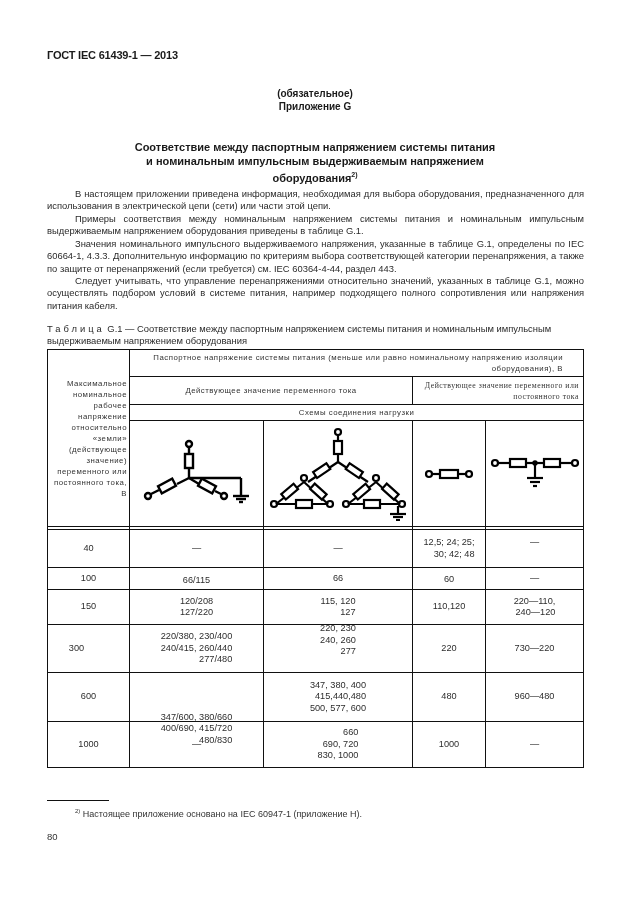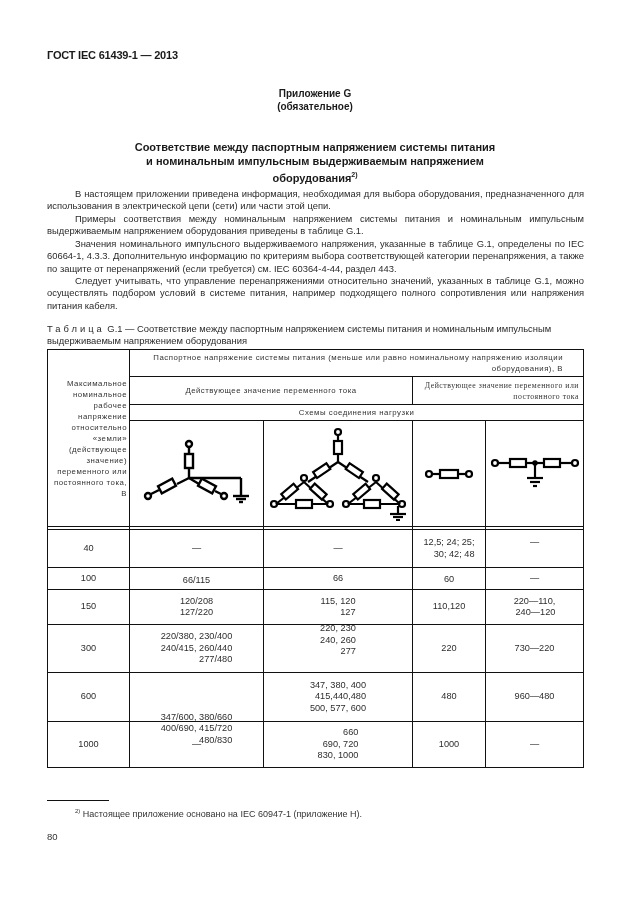--- a/index.html
+++ b/index.html
@@ -23,22 +23,22 @@
   .fnline { left: 47px; top: 800px; width: 62px; height: 1px; background: #111; }
   .pnum { left: 47px; top: 831px; font-size: 9.5px; color: #333; }
   svg { display: block; }
 </style>
 </head>
 <body>
 
 <div class="abs hdr">ГОСТ IEC 61439-1 — 2013</div>
 
 <div class="abs center appx">
+  <div>(обязательное)</div>
   <div>Приложение G</div>
-  <div>(обязательное)</div>
 </div>
 
 <div class="abs center title">
   <div>Соответствие между паспортным напряжением системы питания</div>
   <div>и номинальным импульсным выдерживаемым напряжением</div>
   <div><span>оборудования</span><sup>2)</sup></div>
 </div>
 
 <div class="abs para" style="top:188px;"><span class="ind"></span><span>В настоящем приложении приведена информация, необходимая для выбора оборудования, предназначенного для использования в электрической цепи (сети) или части этой цепи.</span></div>
 <div class="abs para" style="top:213px;"><span class="ind"></span><span>Примеры соответствия  между номинальным напряжением системы питания и номинальным импульсным выдерживаемым напряжением оборудования приведены в таблице G.1.</span></div>
@@ -190,21 +190,21 @@
   <div class="cell dcell" style="left:48px; top:590px; width:81px; height:34px;">150</div>
   <div class="cell dcell" style="left:130px; top:590px; width:133px; height:34px;">120/208
 127/220</div>
   <div class="cell dcell" style="left:264px; top:590px; width:148px; height:34px;">115, 120
 127</div>
   <div class="cell dcell" style="left:413px; top:590px; width:72px; height:34px;">110,120</div>
   <div class="cell dcell" style="left:486px; top:590px; width:97px; height:34px;">220—110,
 240—120</div>
 </div>
 <div>
-  <div class="cell dcell" style="left:48px; top:625px; width:81px; height:47px;">300</div>
+  <div class="cell dcell" style="left:36px; top:625px; width:81px; height:47px;">300</div>
   <div class="cell dcell" style="left:130px; top:625px; width:133px; height:47px;">220/380, 230/400
 240/415, 260/440
 277/480</div>
   <div class="cell dcell" style="left:264px; top:617px; width:148px; height:47px;">220, 230
 240, 260
 277</div>
   <div class="cell dcell" style="left:413px; top:625px; width:72px; height:47px;">220</div>
   <div class="cell dcell" style="left:486px; top:625px; width:97px; height:47px;">730—220</div>
 </div>
 <div>

